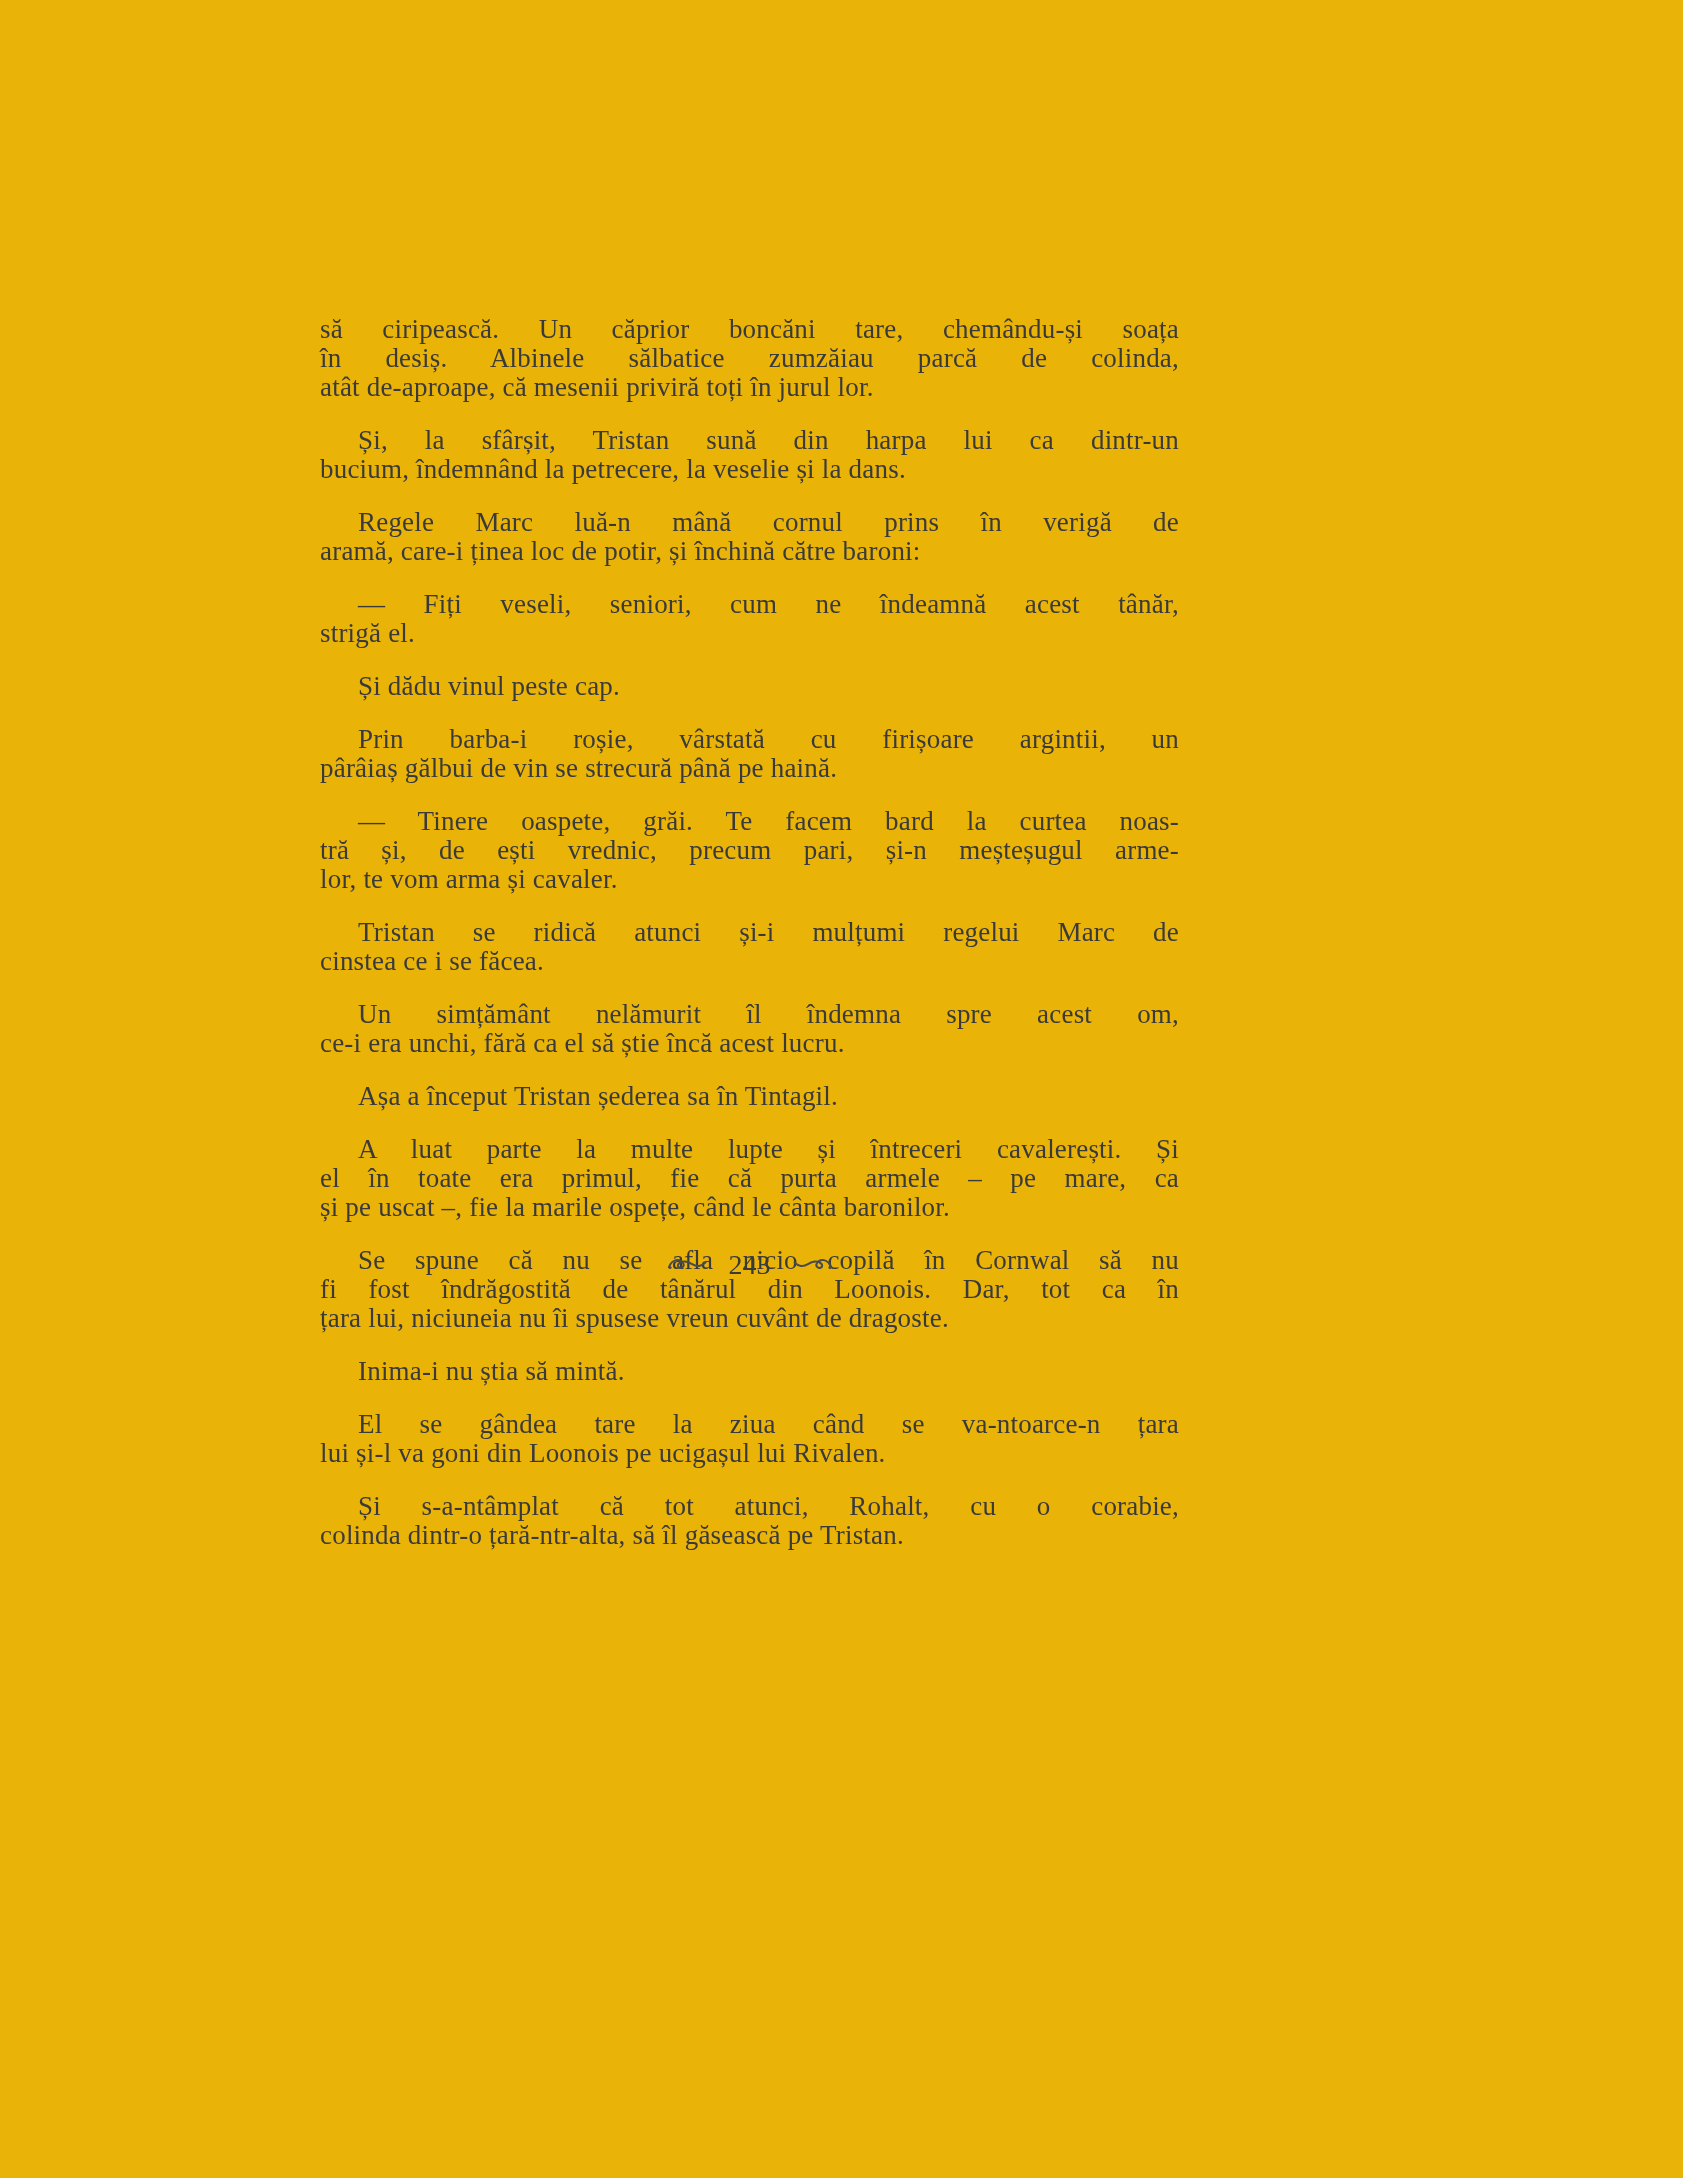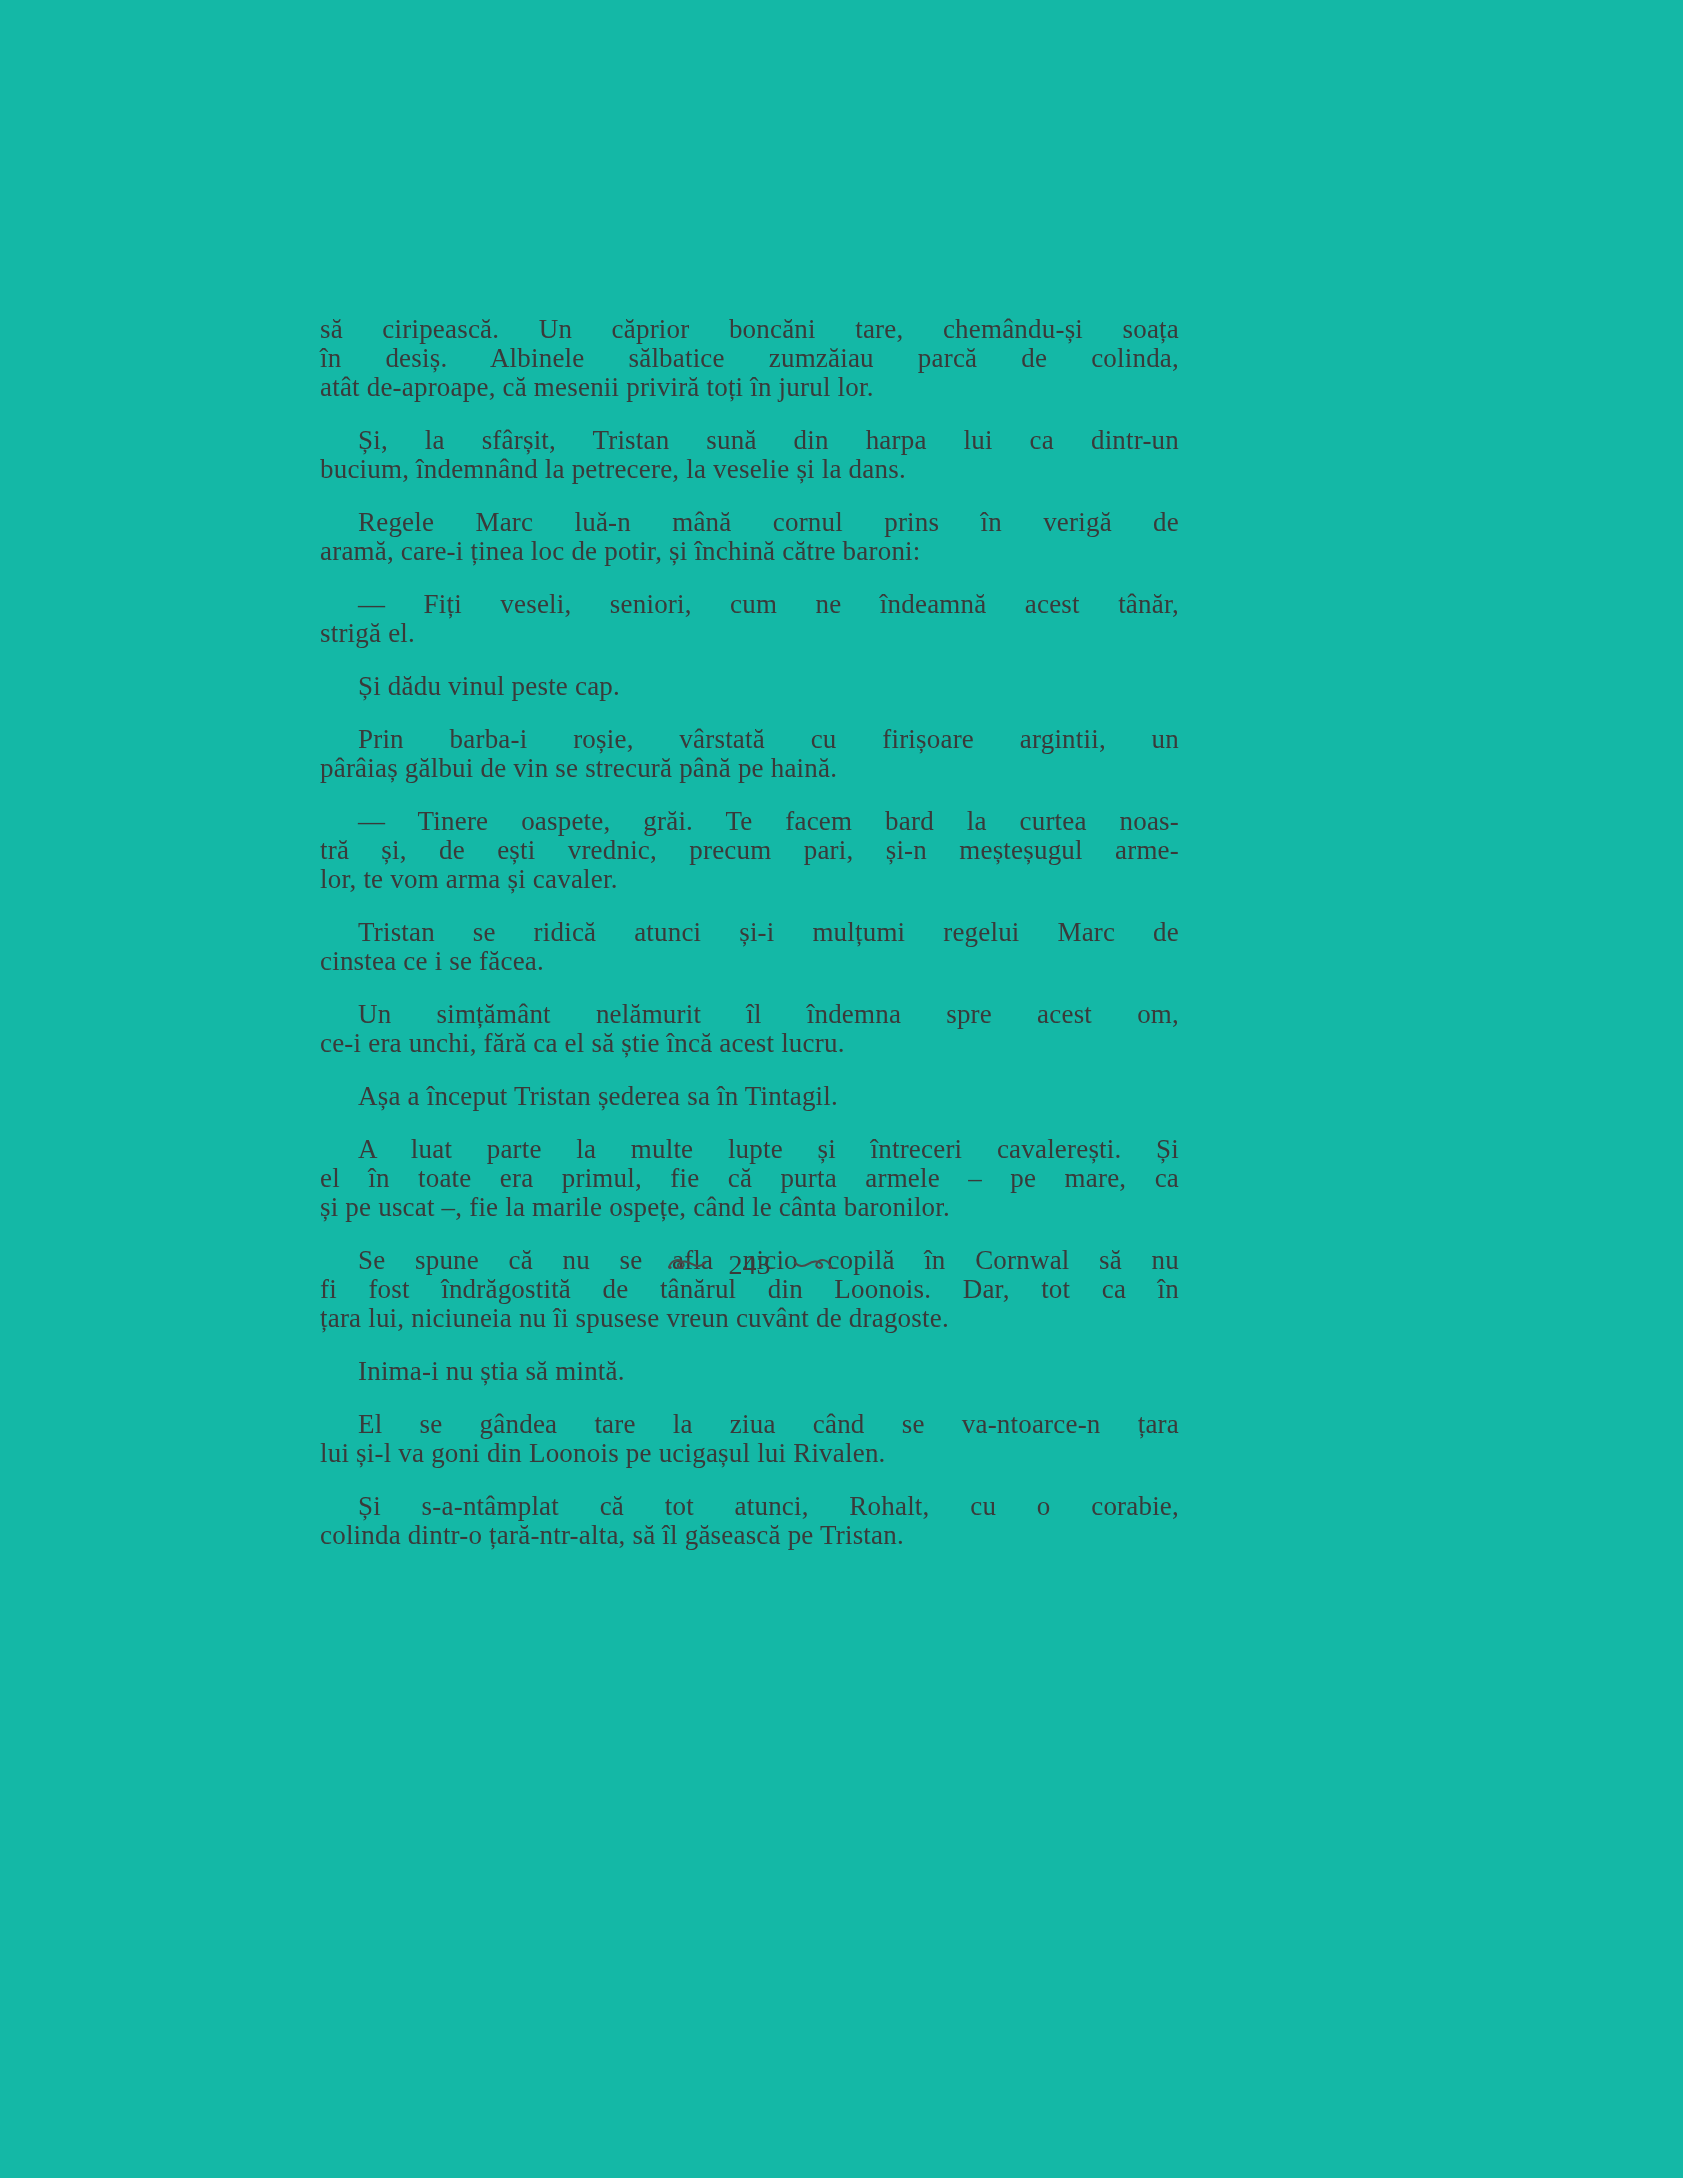--- a/index.html
+++ b/index.html
@@ -4,21 +4,21 @@
 <style>
   html, body {
     margin: 0;
     padding: 0;
     background: #ffffff;
   }
   .page {
     position: relative;
     width: 1683px;
     height: 2178px;
-    background: #14b8a6;
+    background: #eab308;
     overflow: hidden;
     font-family: "Liberation Serif", "DejaVu Serif", serif;
   }
   .text-block {
     position: absolute;
     left: 320px;
     top: 315px;
     width: 859px;
     font-size: 27px;
     line-height: 29px;

